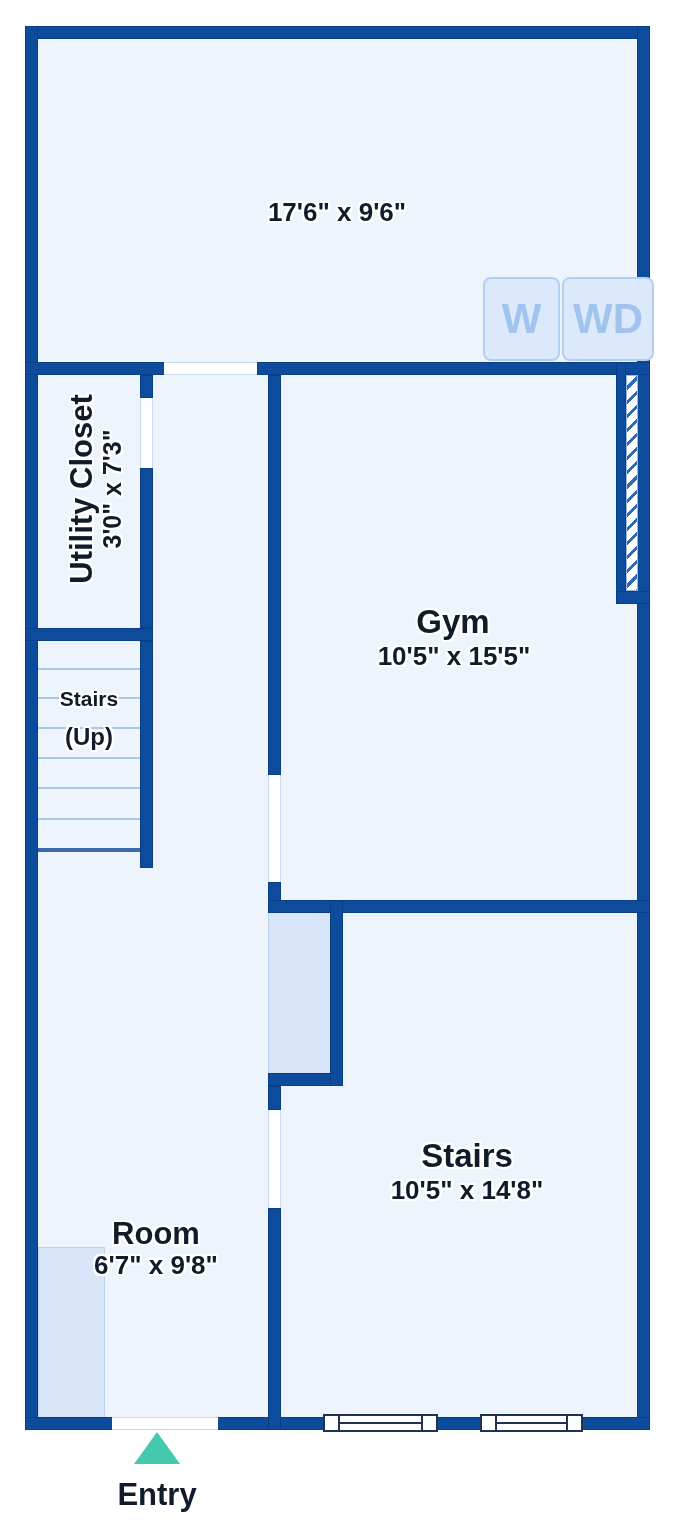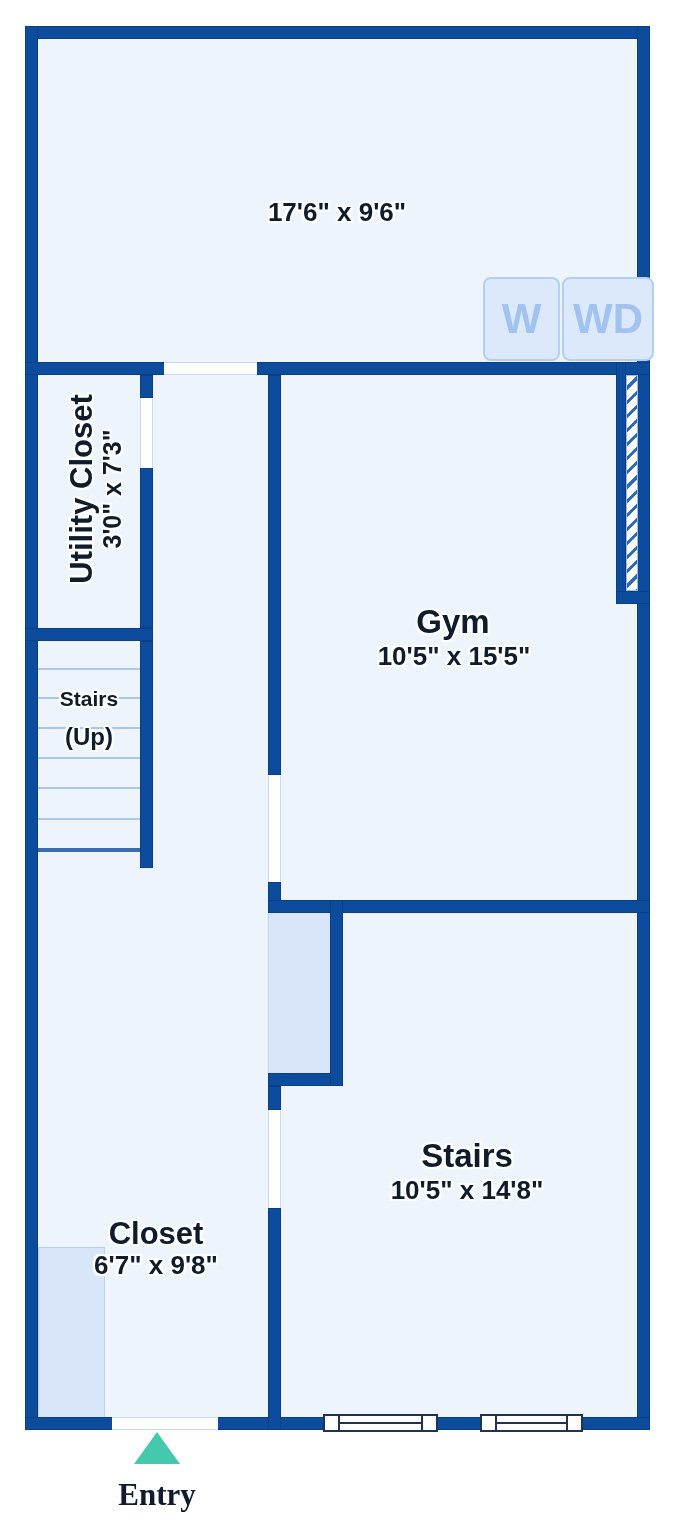--- a/index.html
+++ b/index.html
@@ -122,19 +122,19 @@
 
   <div class="abs label room-name" style="left:89px;top:688px;font-size:21px;">Stairs</div>
   <div class="abs label room-name" style="left:89px;top:724px;font-size:24px;">(Up)</div>
 
   <div class="abs label room-name" style="left:453px;top:605px;">Gym</div>
   <div class="abs label room-dims" style="left:454px;top:643px;">10'5" x 15'5"</div>
 
   <div class="abs label room-name" style="left:467px;top:1139px;">Stairs</div>
   <div class="abs label room-dims" style="left:467px;top:1177px;">10'5" x 14'8"</div>
 
-  <div class="abs label room-name" style="left:156px;top:1218px;font-size:31px;">Closet</div>
+  <div class="abs label room-name" style="left:156px;top:1218px;font-size:31px;">Room</div>
   <div class="abs label room-dims" style="left:156px;top:1252px;">6'7" x 9'8"</div>
 
   <div class="entry-arrow" style="left:134px;top:1432px;"></div>
-  <div class="abs label entry-label" style="left:157px;top:1477px;font-family:Liberation Serif, serif;">Entry</div>
+  <div class="abs label entry-label" style="left:157px;top:1477px;">Entry</div>
 
 </div>
 
 </body></html>

